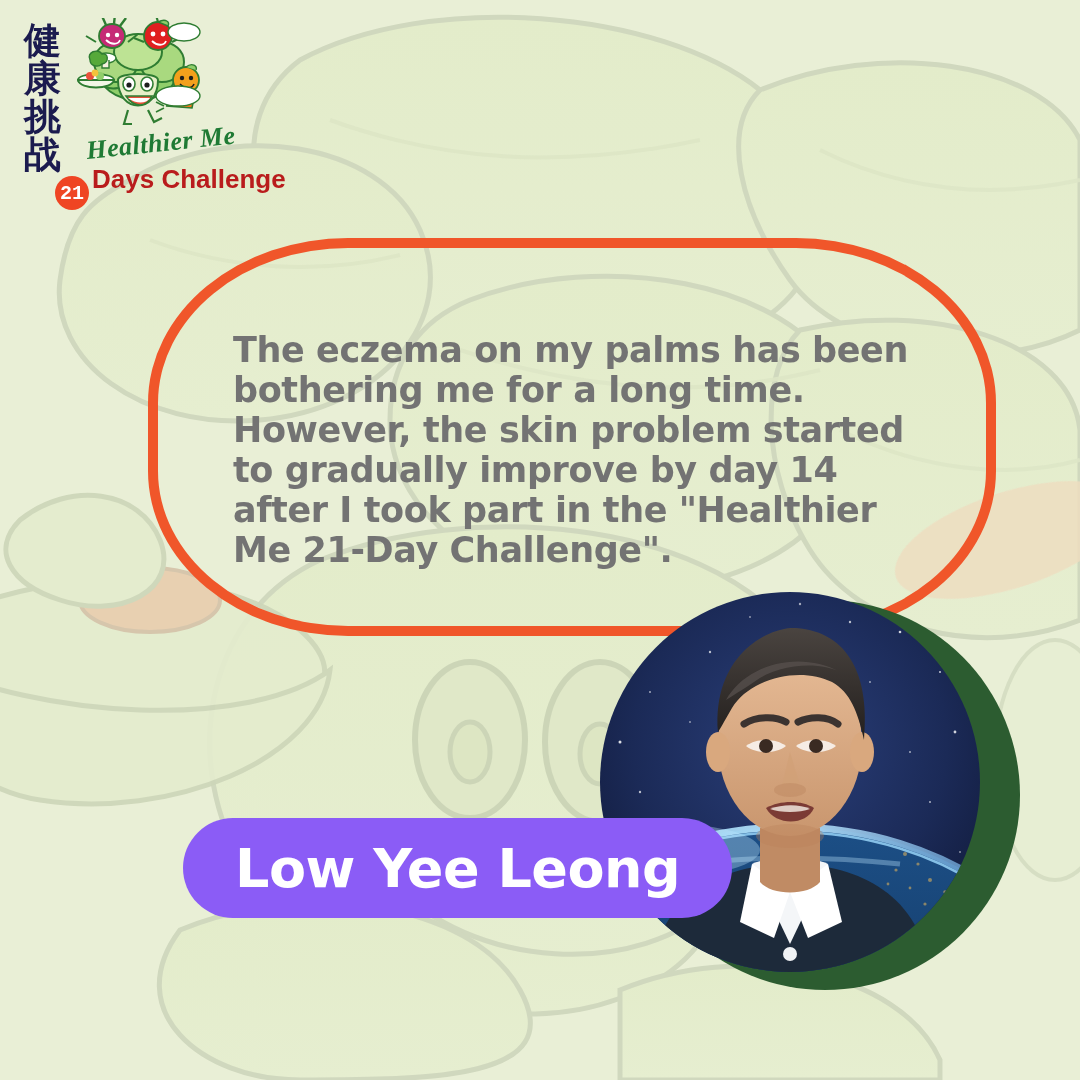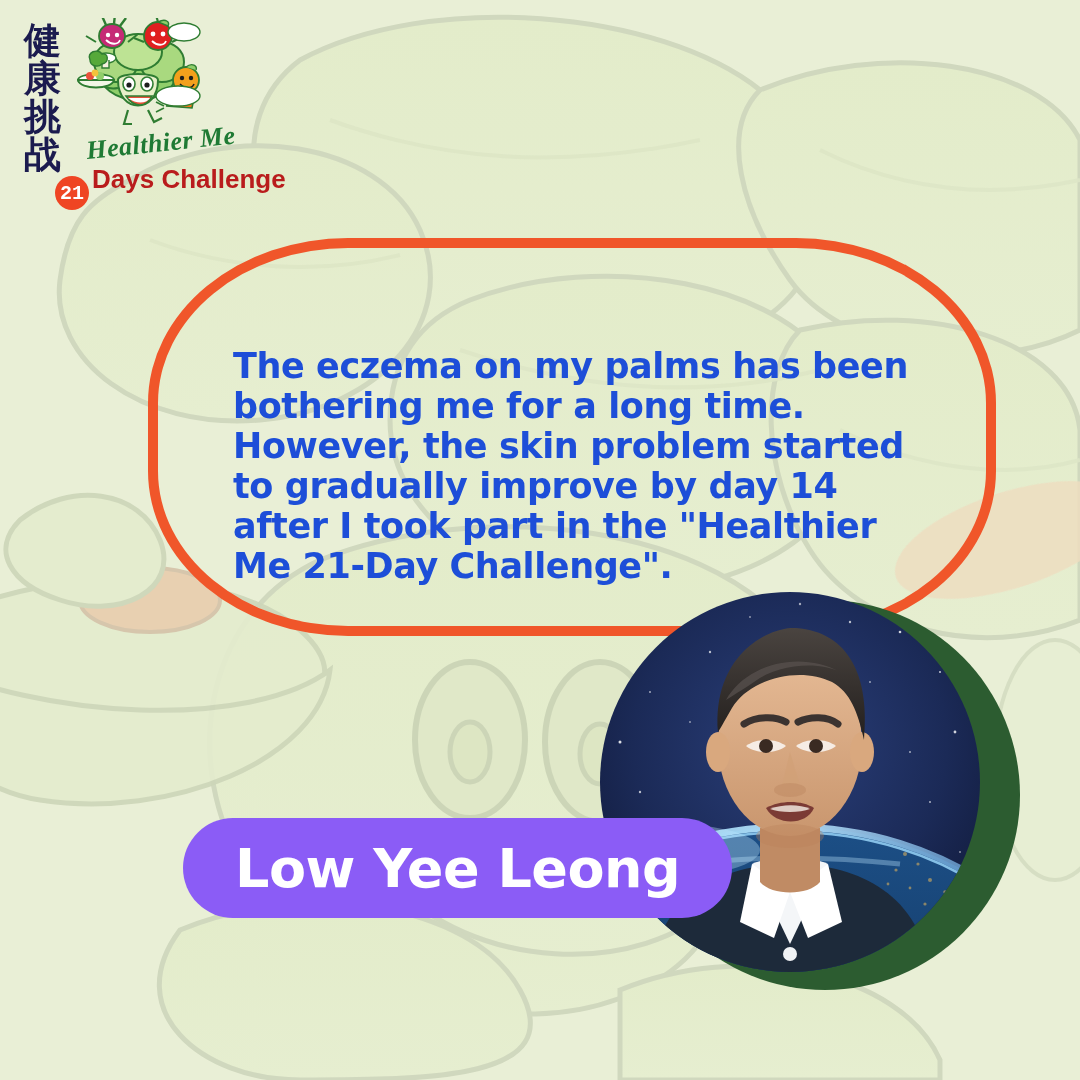--- a/index.html
+++ b/index.html
@@ -104,23 +104,23 @@
     width: 848px;
     height: 398px;
     border: 10px solid #f0562a;
     border-radius: 200px / 165px;
     box-sizing: border-box;
     background: transparent;
   }
   .bubble-text {
     position: absolute;
     left: 233px;
-    top: 346px;
+    top: 330px;
     width: 700px;
-    color: #1d4ed8;
+    color: #737373;
     font-size: 35px;
     line-height: 40px;
     font-weight: 700;
     font-family: "DejaVu Sans", sans-serif;
     letter-spacing: -0.4px;
     white-space: pre-line;
   }
 
   
   .portrait-ring {

